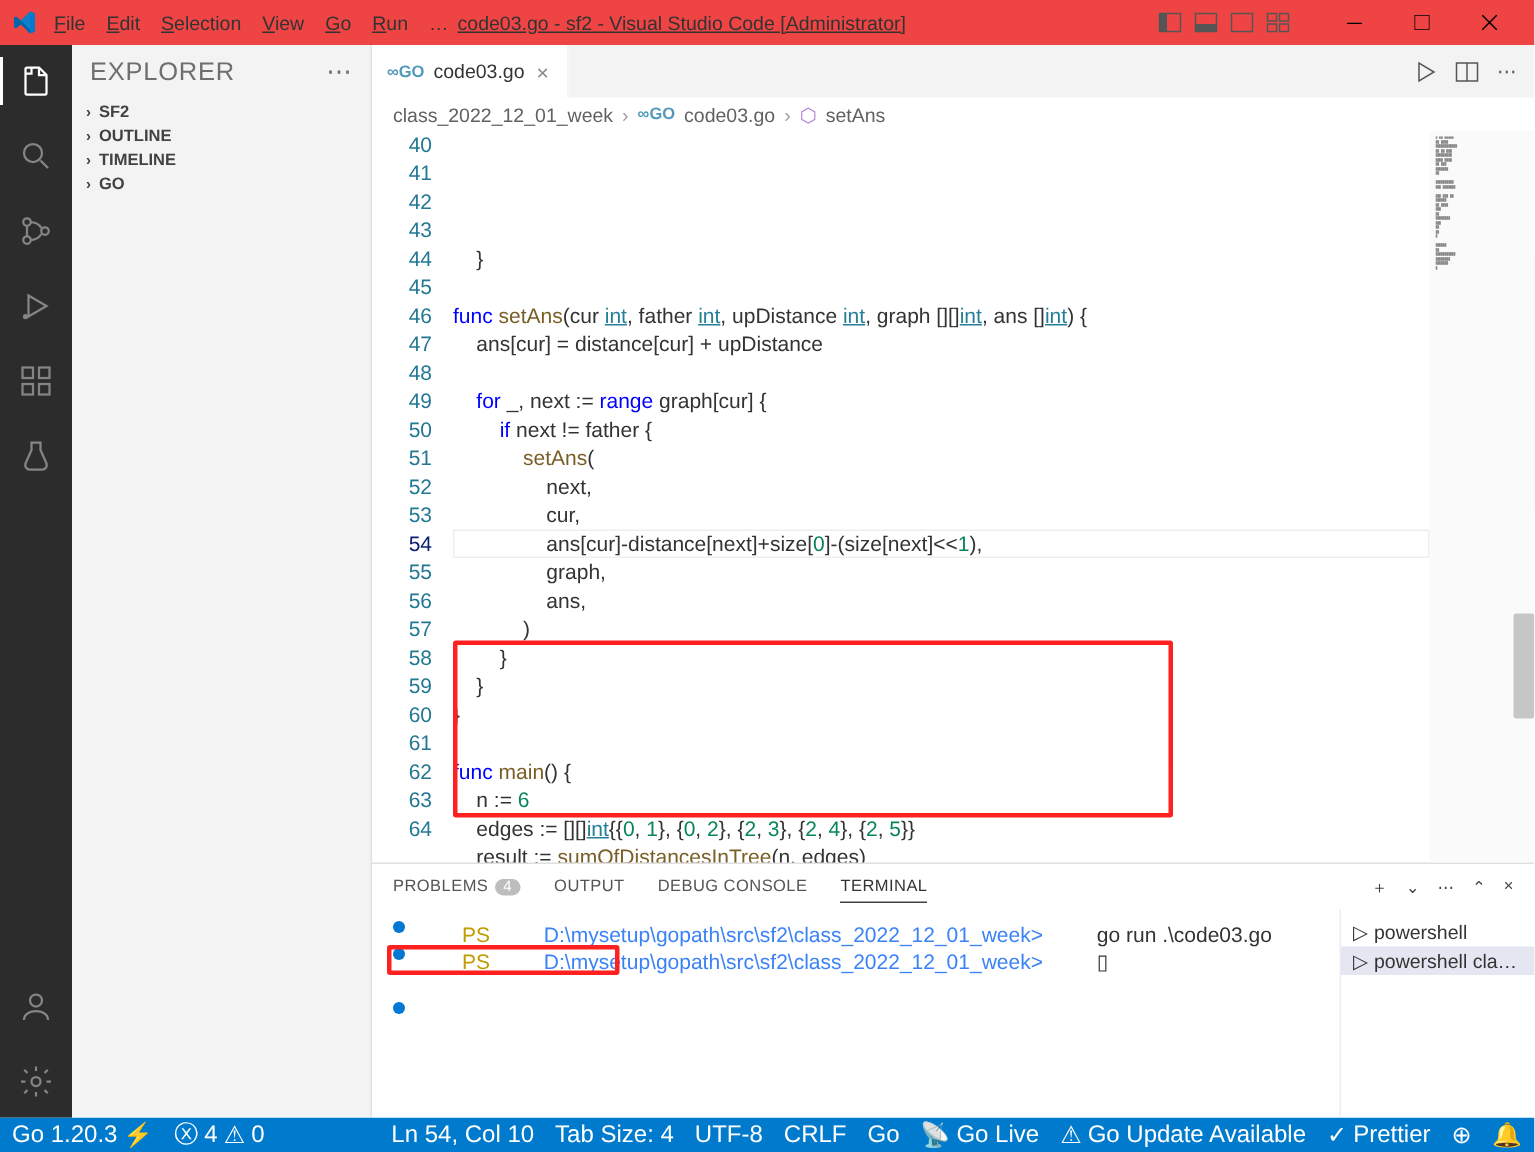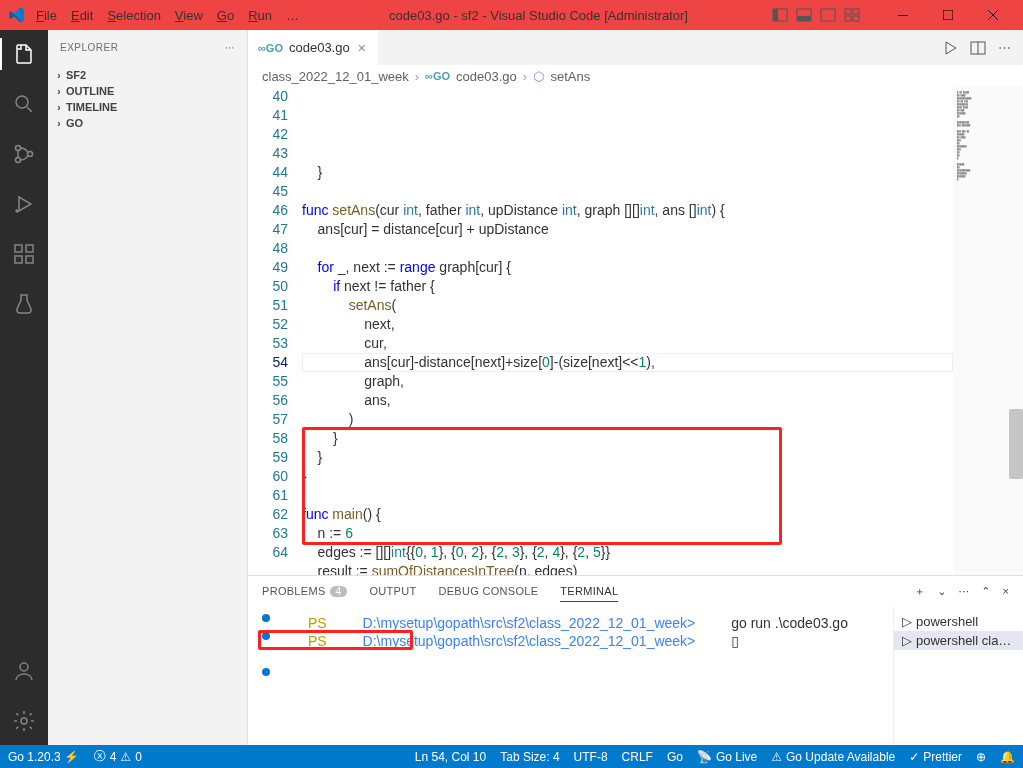--- a/index.html
+++ b/index.html
@@ -2,38 +2,38 @@
 <html><head>
 <meta charset="utf-8">
 <style>
 * { margin: 0; padding: 0; box-sizing: border-box; font-family: "Segoe UI", sans-serif; }
 body { width: 1023px; height: 768px; overflow: hidden; background: #fff; color: #333; font-size: 13px; }
 .titlebar { height: 30px; background: #ef4444; display: flex; align-items: center; padding: 0 8px; }
 .titlebar .vscode-icon { width: 16px; height: 16px; margin-right: 6px; }
 .menu { display: flex; gap: 2px; }
 .menu-item { padding: 2px 6px; cursor: pointer; }
 .menu-item u { text-decoration: underline; }
-.title-center { flex: 1; text-align: center; color: #333; }
+.title-center { flex: 1; color: #333; text-decoration: underline; }
 .title-right { display: flex; align-items: center; gap: 10px; }
 .win-controls { display: flex; gap: 0; margin-left: 10px; }
 .win-btn { width: 45px; height: 30px; display: flex; align-items: center; justify-content: center; cursor: pointer; }
 .layout-icons { display: flex; gap: 8px; color: #555; }
 .layout-icons svg { width: 16px; height: 16px; }
 
 .main { display: flex; height: 715px; }
 .activitybar { width: 48px; background: #2c2c2c; display: flex; flex-direction: column; }
 .activitybar .top { flex: 1; display: flex; flex-direction: column; align-items: center; padding-top: 8px; gap: 18px; }
 .activitybar .bottom { display: flex; flex-direction: column; align-items: center; padding-bottom: 8px; gap: 18px; }
 .act-item { width: 48px; height: 32px; display: flex; align-items: center; justify-content: center; color: #858585; cursor: pointer; position: relative; }
 .act-item.active { color: #fff; }
 .act-item.active::before { content: ''; position: absolute; left: 0; top: 0; bottom: 0; width: 2px; background: #fff; }
 .act-item svg { width: 24px; height: 24px; }
 
 .sidebar { width: 200px; background: #f3f3f3; border-right: 1px solid #e0e0e0; display: flex; flex-direction: column; }
-.sidebar-header { height: 35px; display: flex; align-items: center; justify-content: space-between; padding: 0 12px; color: #6f6f6f; font-size: 10px; letter-spacing: 0.5px; }
+.sidebar-header { height: 35px; display: flex; align-items: center; justify-content: space-between; padding: 0 12px; color: #6f6f6f; font-size: 17px; letter-spacing: 0.5px; }
 .sidebar-section { padding: 2px 0; }
 .sidebar-sec-title { display: flex; align-items: center; padding: 2px 4px; cursor: pointer; font-weight: 700; font-size: 11px; color: #424242; }
 .sidebar-sec-title .chev { width: 14px; display: inline-block; text-align: center; font-size: 10px; }
 
 .editor-area { flex: 1; display: flex; flex-direction: column; background: #fff; }
 .tabs-row { height: 35px; background: #f3f3f3; display: flex; align-items: stretch; }
 .tab { display: flex; align-items: center; background: #fff; padding: 0 10px; gap: 6px; border-right: 1px solid #f3f3f3; cursor: pointer; }
 .tab .go-icon { color: #519aba; font-weight: bold; font-size: 11px; }
 .tab .close { color: #888; font-size: 14px; padding: 0 2px; }
 .tabs-right { margin-left: auto; display: flex; align-items: center; gap: 12px; padding: 0 12px; color: #555; }
@@ -48,21 +48,21 @@
 .gutter { width: 54px; text-align: right; color: #237893; padding-right: 14px; user-select: none; line-height: 19px; padding-top: 0; }
 .gutter .ln { height: 19px; }
 .gutter .ln.current { color: #0b216f; }
 .code { flex: 1; line-height: 19px; position: relative; white-space: pre; }
 .code .line { height: 19px; padding-left: 0; }
 .code .hl-currentline { position: absolute; left: 0; right: 0; height: 19px; border: 1px solid #eeeeee; pointer-events: none; }
 .minimap { width: 70px; background: #fafafa; position: relative; }
 .minimap-content { position: absolute; top: 4px; left: 4px; right: 4px; font-size: 2px; line-height: 3px; color: #888; overflow: hidden; white-space: pre; font-family: monospace; }
 
 .kw { color: #0000ff; }
-.typ { color: #267f99; }
+.typ { color: #267f99; text-decoration: underline; }
 .fn { color: #795e26; }
 .num { color: #098658; }
 
 .redbox { position: absolute; border: 3px solid #ff2020; border-radius: 2px; pointer-events: none; }
 
 .panel { height: 170px; border-top: 1px solid #e0e0e0; display: flex; flex-direction: column; }
 .panel-tabs { height: 30px; display: flex; align-items: center; padding: 0 14px; gap: 22px; font-size: 11px; color: #555; }
 .panel-tab { padding: 4px 0; cursor: pointer; letter-spacing: 0.3px; }
 .panel-tab.active { color: #333; border-bottom: 1px solid #424242; }
 .panel-tab .count { background: #bdbdbd; color: #fff; border-radius: 8px; padding: 0 6px; font-size: 10px; margin-left: 4px; }
@@ -71,21 +71,21 @@
 .terminal-out { flex: 1; padding: 8px 14px; font-family: Consolas, monospace; font-size: 14px; line-height: 18px; position: relative; }
 .term-line { white-space: pre; display: flex; align-items: flex-start; gap: 32px; }
 .term-dot { width: 8px; height: 8px; border-radius: 50%; background: #0078d4; margin-right: 6px; }
 .ps-y { color: #c19c00; }
 .ps-c { color: #3b82f6; }
 .term-list { width: 130px; border-left: 1px solid #eee; padding: 6px 0; font-size: 13px; }
 .term-item { display: flex; align-items: center; gap: 4px; padding: 2px 8px; cursor: pointer; }
 .term-item.active { background: #e4e6f1; }
 .term-item .picon { color: #333; }
 
-.statusbar { height: 23px; background: #007acc; color: #fff; display: flex; align-items: center; font-size: 12px; padding: 0 8px; }
+.statusbar { height: 23px; background: #007acc; color: #fff; display: flex; align-items: center; font-size: 16px; padding: 0 8px; }
 .statusbar .sb-left { display: flex; gap: 14px; align-items: center; }
 .statusbar .sb-right { margin-left: auto; display: flex; gap: 14px; align-items: center; }
 .statusbar .sb-item { display: flex; align-items: center; gap: 4px; cursor: pointer; }
 
 .vscroll-ind { position: absolute; right: 0; top: 322px; width: 14px; height: 70px; background: rgba(100,100,100,0.35); border-radius: 2px; }
 </style>
 </head>
 <body>
 
 <div class="titlebar">

